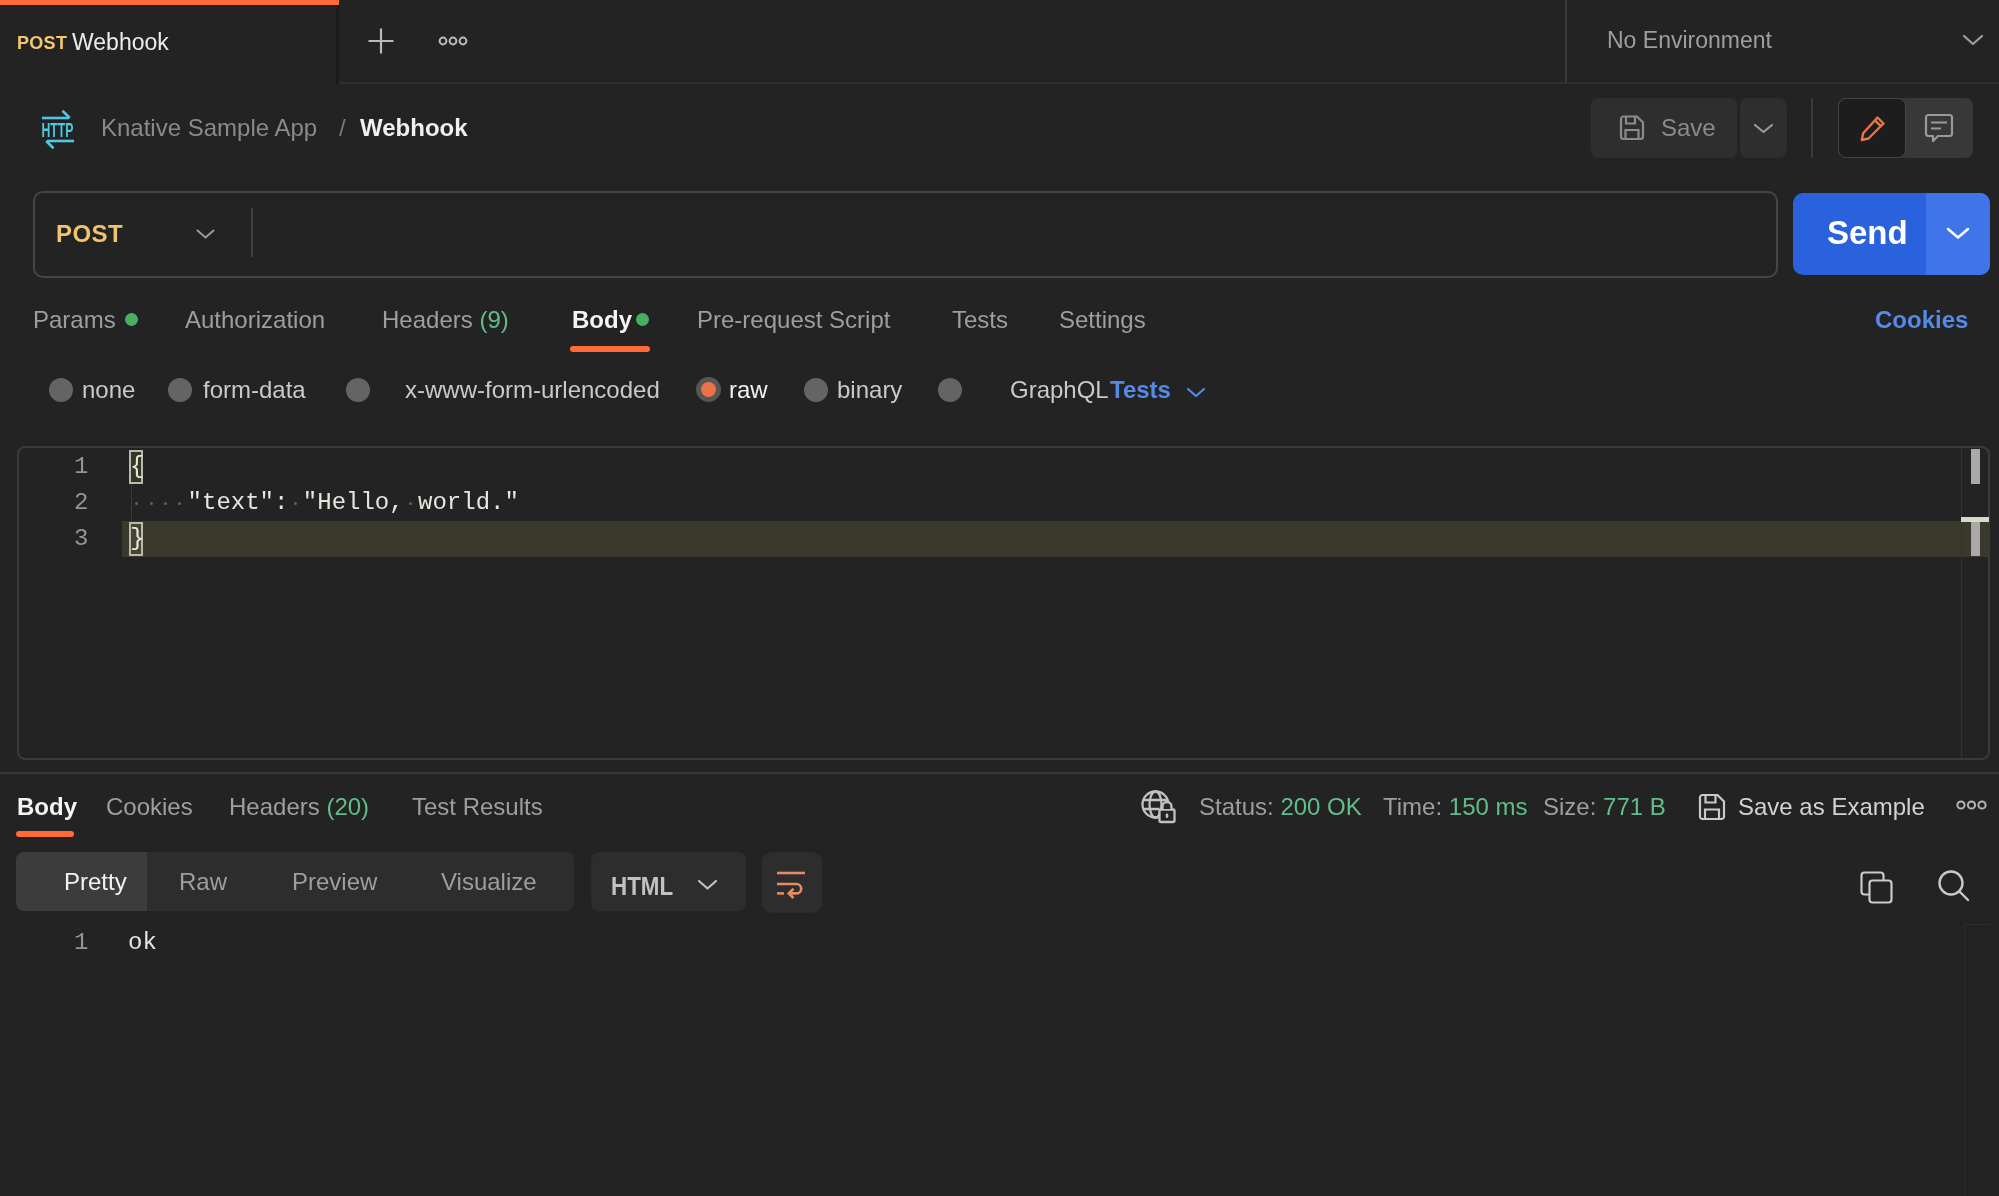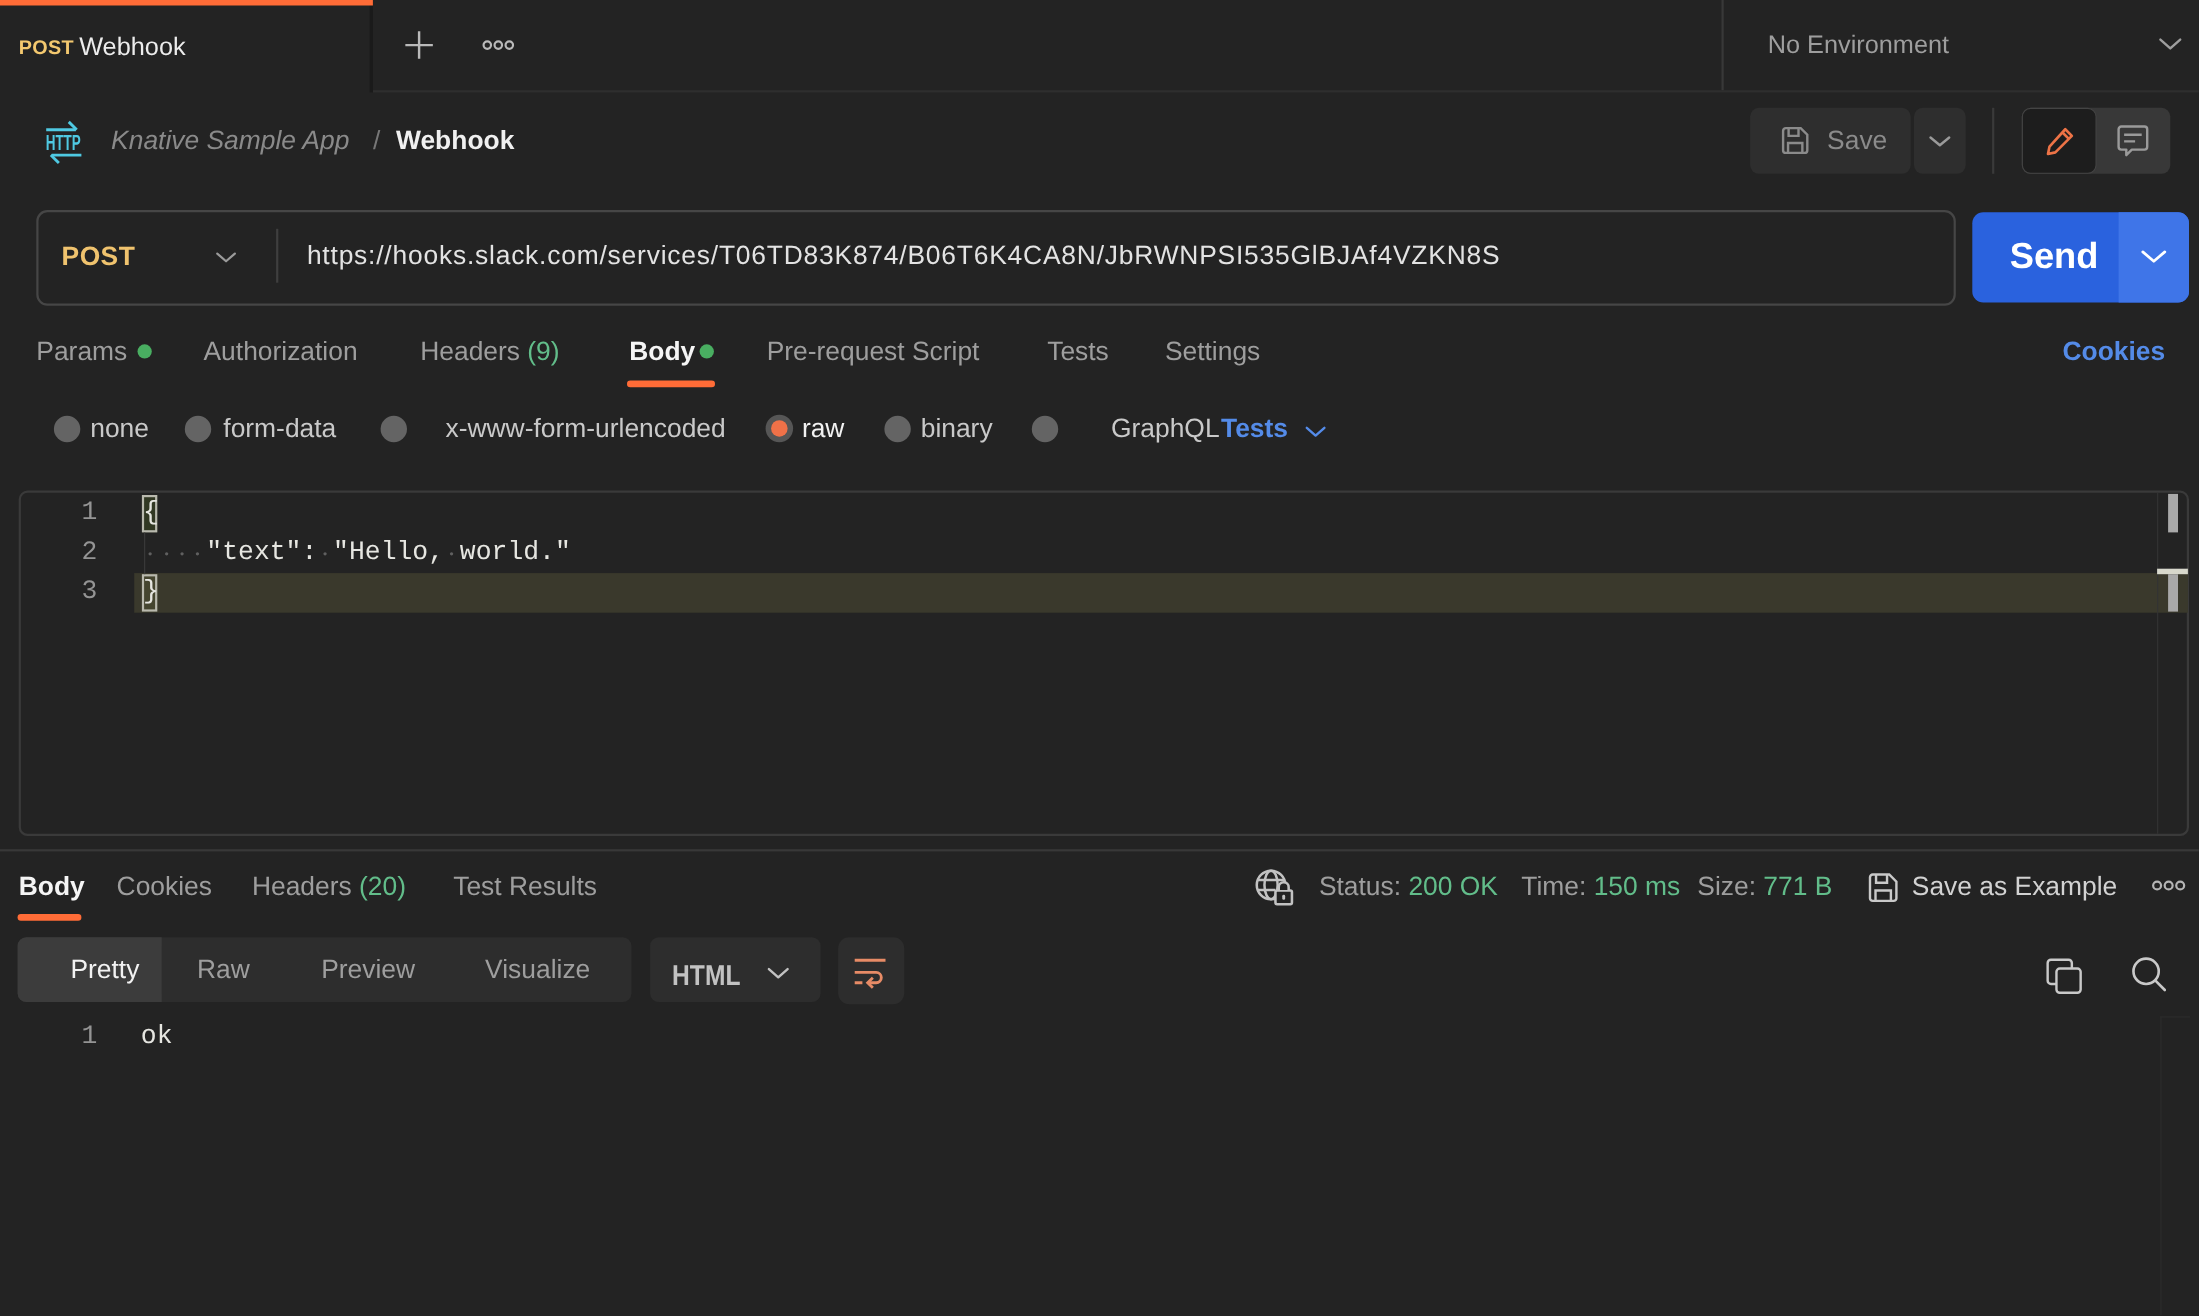--- a/index.html
+++ b/index.html
@@ -36,21 +36,21 @@
     <path d="M2 2 L11 10 L20 2" stroke="#9e9e9e" stroke-width="2.2" fill="none" stroke-linecap="round" stroke-linejoin="round"></path>
   </svg>
 
   <svg class="abs" style="left:39px; top:108px;" width="38" height="42" viewBox="0 0 38 42">
     <path d="M3 10 H30" stroke="#4fc9e2" stroke-width="2.6" fill="none"></path>
     <path d="M23.5 2.8 L30.8 10" stroke="#4fc9e2" stroke-width="2.6" fill="none"></path>
     <text x="2.5" y="28.5" fill="#4fc9e2" font-family="Liberation Sans, sans-serif" font-size="20" font-weight="700" textLength="32" lengthAdjust="spacingAndGlyphs">HTTP</text>
     <path d="M35 33 H8" stroke="#4fc9e2" stroke-width="2.6" fill="none"></path>
     <path d="M14.5 40.2 L7.2 33" stroke="#4fc9e2" stroke-width="2.6" fill="none"></path>
   </svg>
-  <div class="t" style="left:101px; top:110px; color:#8a8a8a;font-style:italic;">Knative Sample App</div>
+  <div class="t" style="left:101px; top:110px; color:#8a8a8a;">Knative Sample App</div>
   <div class="t" style="left:339px; top:110px; color:#777777;">/</div>
   <div class="t" style="left:360px; top:110px; color:#f0f0f0; font-weight:700;">Webhook</div>
 
   <div class="abs" style="left:1591px; top:98px; width:146px; height:60px; background:#2e2e2e; border-radius:8px;"></div>
   <svg class="abs" style="left:1619px; top:115px;" width="26" height="26" viewBox="0 0 26 26">
     <path d="M2 4 a2.5 2.5 0 0 1 2.5-2.5 H18 L24 7.5 V21.5 a2.5 2.5 0 0 1 -2.5 2.5 H4.5 A2.5 2.5 0 0 1 2 21.5 Z" stroke="#8b8b8b" stroke-width="2.2" fill="none"></path>
     <path d="M7 1.5 V8.5 H16 V1.5" stroke="#8b8b8b" stroke-width="2.2" fill="none"></path>
     <path d="M6.5 24 V15 H19.5 V24" stroke="#8b8b8b" stroke-width="2.2" fill="none"></path>
   </svg>
   <div class="t" style="left:1661px; top:110px; color:#8b8b8b;">Save</div>
@@ -70,21 +70,20 @@
     <path d="M2 4.5 a2.5 2.5 0 0 1 2.5 -2.5 H25.5 a2.5 2.5 0 0 1 2.5 2.5 V20.5 a2.5 2.5 0 0 1 -2.5 2.5 H14 L9 28 V23 H4.5 A2.5 2.5 0 0 1 2 20.5 Z" stroke="#9a9a9a" stroke-width="2.2" fill="none" stroke-linejoin="round"></path>
     <path d="M7 9.5 H23 M7 15.5 H17" stroke="#9a9a9a" stroke-width="2.2" fill="none"></path>
   </svg>
 
   <div class="abs" style="left:33px; top:191px; width:1745px; height:87px; border:2px solid #464646; border-radius:10px;"></div>
   <div class="t" style="left:56px; top:216px; font-weight:700; color:#f0c36e; letter-spacing:0.4px;">POST</div>
   <svg class="abs" style="left:196px; top:229px;" width="19" height="10" viewBox="0 0 19 10">
     <path d="M1.5 1.5 L9.5 8.5 L17.5 1.5" stroke="#9a9a9a" stroke-width="2" fill="none" stroke-linecap="round" stroke-linejoin="round"></path>
   </svg>
   <div class="abs" style="left:251px; top:208px; width:2px; height:49px; background:#3f3f3f;"></div>
-  <div class="t" style="left:279px; top:215px; color:#e3e3e3; letter-spacing:0.72px;">https://hooks.slack.com/services/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</div>
 
   <div class="abs" style="left:1793px; top:193px; width:197px; height:82px; background:#2a62de; border-radius:10px;"></div>
   <div class="abs" style="left:1926px; top:193px; width:64px; height:82px; background:#3f75e8; border-radius:0 10px 10px 0;"></div>
   <div class="t" style="left:1827px; top:215px; font-size:33px; font-weight:700; color:#ffffff;">Send</div>
   <svg class="abs" style="left:1946px; top:227px;" width="24" height="13" viewBox="0 0 24 13">
     <path d="M2 2 L12 10.5 L22 2" stroke="#ffffff" stroke-width="2.5" fill="none" stroke-linecap="round" stroke-linejoin="round"></path>
   </svg>
 
   <div class="t" style="left:33px; top:302px;">Params</div>
   <div class="abs" style="left:125px; top:313px; width:13px; height:13px; border-radius:50%; background:#49ae61;"></div>

